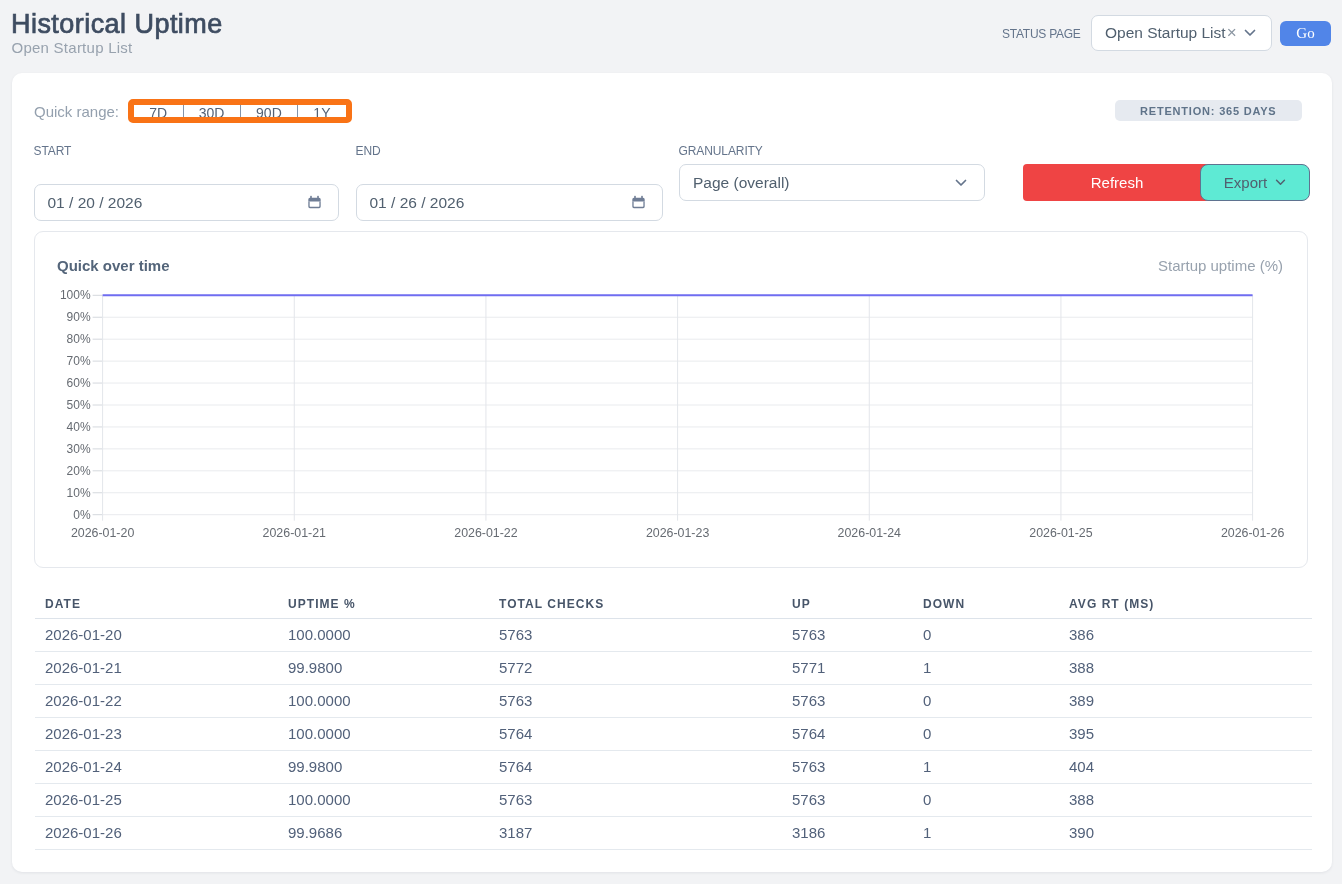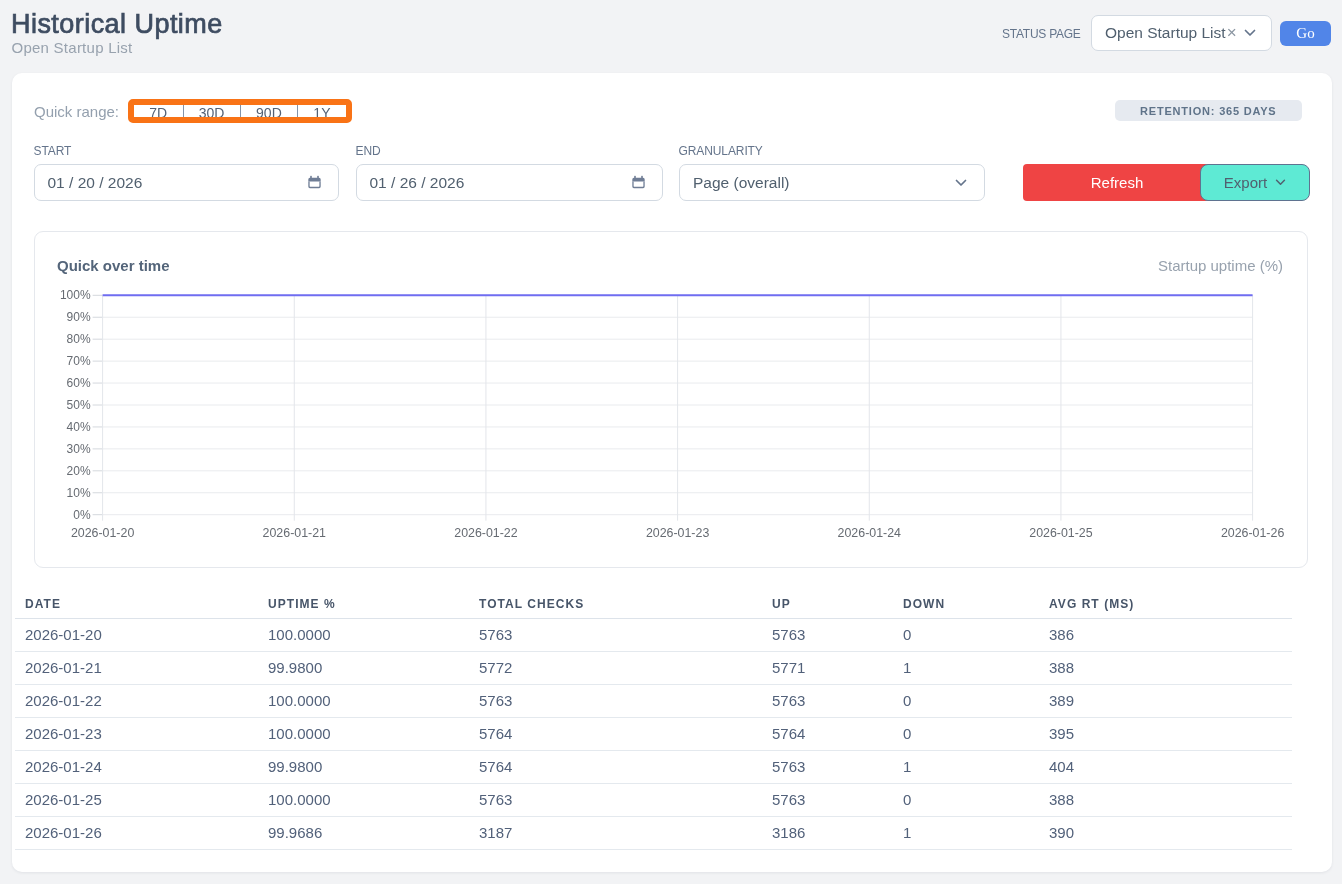--- a/index.html
+++ b/index.html
@@ -22,30 +22,30 @@
   .card { position:absolute; left:12px; top:73px; width:1319.5px; height:798.5px; background:#fff; border-radius:10px; box-shadow:0 1px 3px rgba(30,41,59,0.08); }
 
   .qr-label { position:absolute; left:22px; top:30px; font-size:15px; color:#94a0ae; }
   .seg { position:absolute; left:116px; top:26px; height:24px; display:flex; border:6px solid #f97316; border-radius:5px; overflow:hidden; background:#fff; }
   .seg button { font-family:inherit; background:#fff; border:none; border-left:1px solid #8294ab; color:#536174; font-size:14px; padding:0 15.3px; height:100%; }
   .seg button:first-child { border-left:none; }
   .badge { position:absolute; right:30px; top:27px; height:21px; background:#e6eaf0; border-radius:5px; color:#5f7389; font-size:11px; font-weight:700; letter-spacing:0.8px; display:flex; align-items:center; padding:0 25px; }
 
   .flabel { position:absolute; font-size:12px; color:#64748b; letter-spacing:-0.1px; }
   .field { position:absolute; height:37px; background:#fff; border:1px solid #d3dae2; border-radius:7px; display:flex; align-items:center; font-size:15.5px; color:#51606f; }
-  .datefield { padding-left:12.5px; justify-content:space-between; padding-right:16px; }
+  .datefield { padding-left:12.5px; justify-content:space-between; padding-right:16px;margin-top:20px; }
   .selfield { padding-left:13px; justify-content:space-between; padding-right:17px; }
   .btn-refresh { position:absolute; left:992px; top:91px; width:188px; height:37px; background:#ef4444; border-radius:4px; color:#fff; font-size:15px; display:flex; align-items:center; justify-content:center;margin-left:19px; }
   .btn-export { position:absolute; left:1188px; top:91px; width:110px; height:37px; background:#5eead4; border:1px solid #5f7390; border-radius:8px; color:#51606f; font-size:15px; display:flex; align-items:center; justify-content:center; gap:8px; }
 
   .chartcard { position:absolute; left:22px; top:158px; width:1274px; height:337px; border:1px solid #e5e8ed; border-radius:9px; background:#fff; }
   .ct { position:absolute; left:22px; top:25px; font-size:15px; font-weight:700; color:#54657a; }
   .cr { position:absolute; right:24px; top:25px; font-size:15px; color:#98a2ae; }
 
-  table { position:absolute; left:3px; top:517px; width:1277px; border-collapse:collapse; table-layout:fixed; }
+  table { position:absolute; left:23px; top:517px; width:1277px; border-collapse:collapse; table-layout:fixed; }
   th { text-align:left; font-size:12px; font-weight:700; color:#475569; letter-spacing:1.05px; padding:0 0 0 10px; height:28px; border-bottom:1px solid #dde3ea; vertical-align:middle; }
   td { font-size:15px; color:#52617a; padding:0 0 0 10px; height:33px; border-bottom:1px solid #e4e9ee; vertical-align:middle; }
 </style>
 </head>
 <body>
   <div class="h1">Historical Uptime</div>
   <div class="sub">Open Startup List</div>
   <div class="sp-label">STATUS PAGE</div>
   <div class="sp-select">
     <span class="txt">Open Startup List</span>

